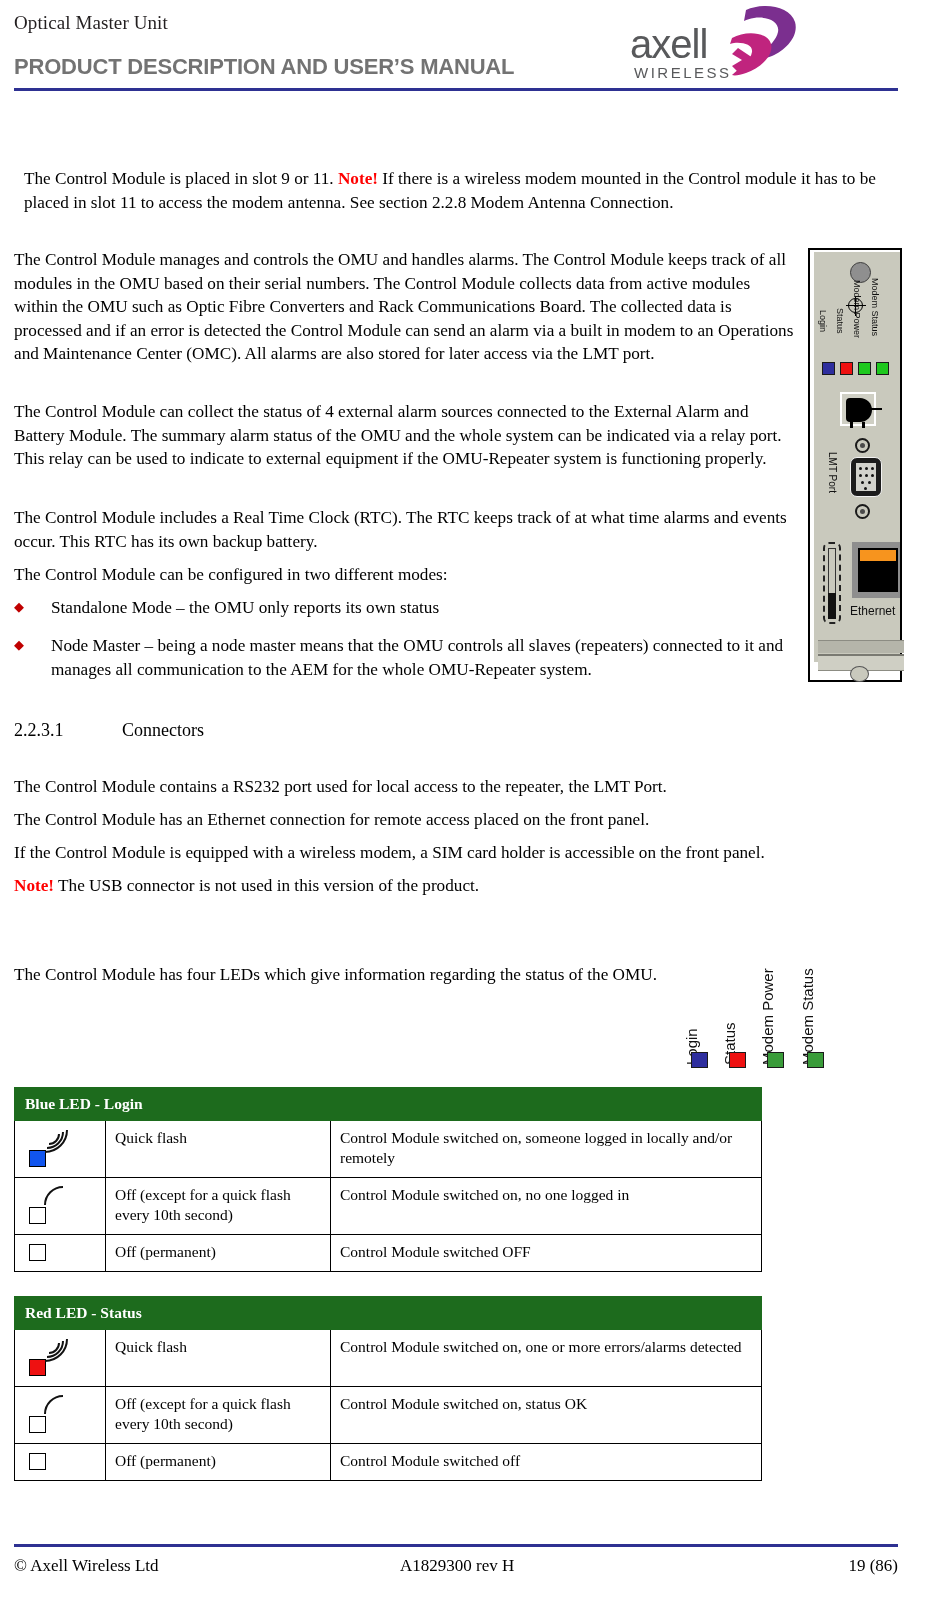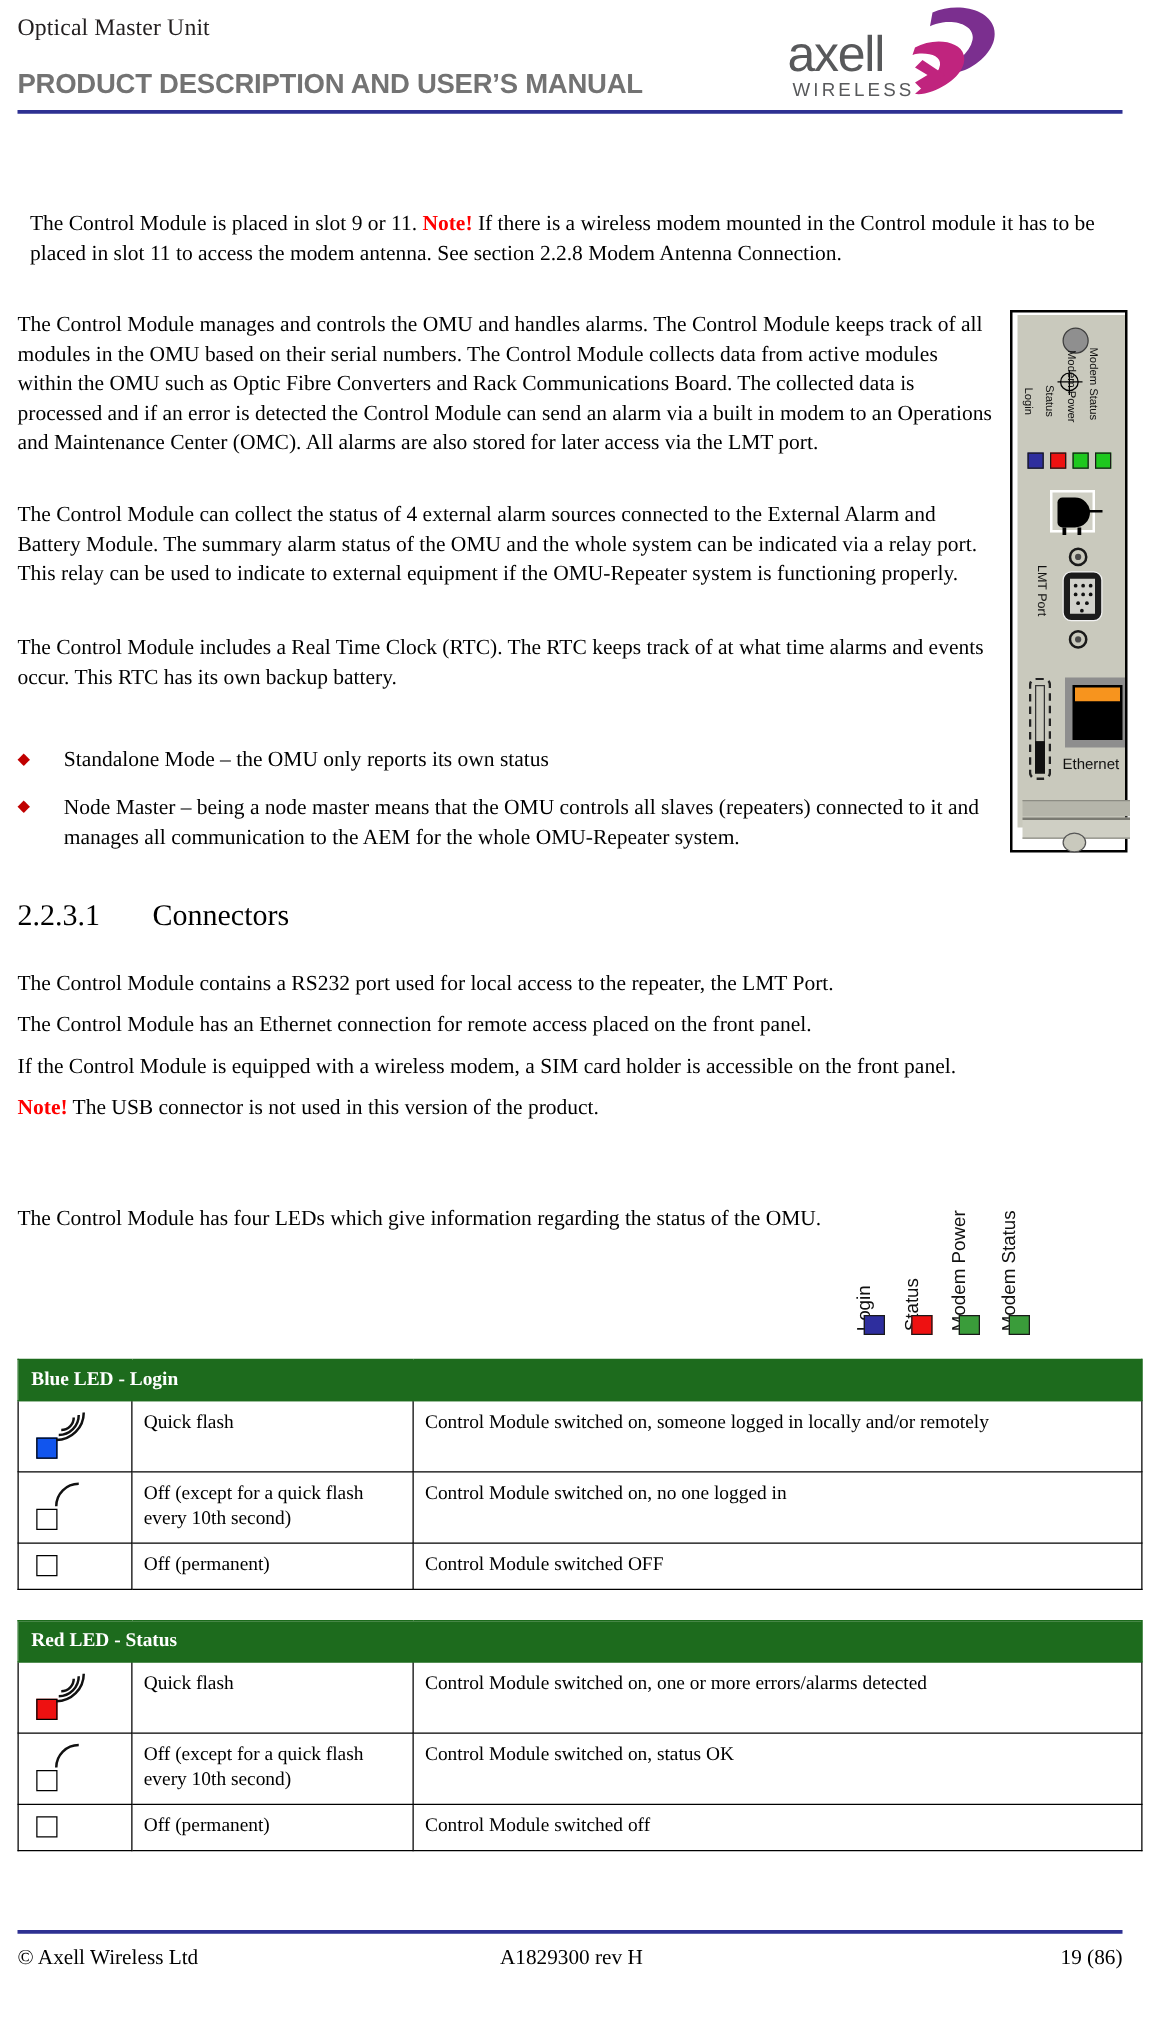--- a/index.html
+++ b/index.html
@@ -100,21 +100,21 @@
     font-size: 27px;
     font-weight: normal;
     color: #000;
     white-space: nowrap;
   }
   .h2 .num { display:inline-block; width: 94px; }
 
   .h3 {
     position: absolute;
     font-family: "Liberation Serif", serif;
-    font-size: 24px;
+    font-size: 18px;
     font-weight: normal;
     color: #000;
     white-space: nowrap;
   }
   .h3 .num { display:inline-block; width: 108px; }
 
   
   .p {
     position: absolute;
     font-family: "Liberation Serif", serif;
@@ -403,21 +403,21 @@
     width: 17px;
     height: 16px;
     border: 1px solid #1a1a1a;
     box-sizing: border-box;
   }
 
   
   .tbl {
     position: absolute;
     border-collapse: collapse;
-    width: 900px;
+    width: 748px;
     left: 14px;
     font-family: "Liberation Serif", serif;
   }
   .tbl th.hdr {
     background: #1d6b1d;
     color: #ffffff;
     font-size: 15.5px;
     font-weight: bold;
     text-align: left;
     padding: 6px 10px;
@@ -501,20 +501,21 @@
   <div class="p" style="left:24px; top:167px; width:858px;">
     <span>The Control Module is placed in slot 9 or 11. </span><span class="note">Note!</span><span> If there is a wireless modem mounted in the Control module it has to be placed in slot 11 to access the modem antenna. See section 2.2.8 Modem Antenna Connection.</span>
   </div>
 
   <div class="p" style="left:14px; top:248px; width:782px;">The Control Module manages and controls the OMU and handles alarms. The Control Module keeps track of all modules in the OMU based on their serial numbers. The Control Module collects data from active modules within the OMU such as Optic Fibre Converters and Rack Communications Board. The collected data is processed and if an error is detected the Control Module can send an alarm via a built in modem to an Operations and Maintenance Center (OMC). All alarms are also stored for later access via the LMT port.</div>
 
   <div class="p" style="left:14px; top:400px; width:782px;">The Control Module can collect the status of 4 external alarm sources connected to the External Alarm and Battery Module. The summary alarm status of the OMU and the whole system can be indicated via a relay port. This relay can be used to indicate to external equipment if the OMU-Repeater system is functioning properly.</div>
 
   <div class="p" style="left:14px; top:506px; width:782px;">The Control Module includes a Real Time Clock (RTC). The RTC keeps track of at what time alarms and events occur. This RTC has its own backup battery.</div>
 
+  <div class="p" style="left:14px; top:563px; width:782px;">The Control Module can be configured in two different modes:</div>
 
   <div class="bullet-row" style="left:14px; top:596px; width:782px;">
     <span class="dia">◆</span>
     <span class="btext">Standalone Mode – the OMU only reports its own status</span>
   </div>
   <div class="bullet-row" style="left:14px; top:634px; width:782px;">
     <span class="dia">◆</span>
     <span class="btext">Node Master – being a node master means that the OMU controls all slaves (repeaters) connected to it and manages all communication to the AEM for the whole OMU-Repeater system.</span>
   </div>
 

